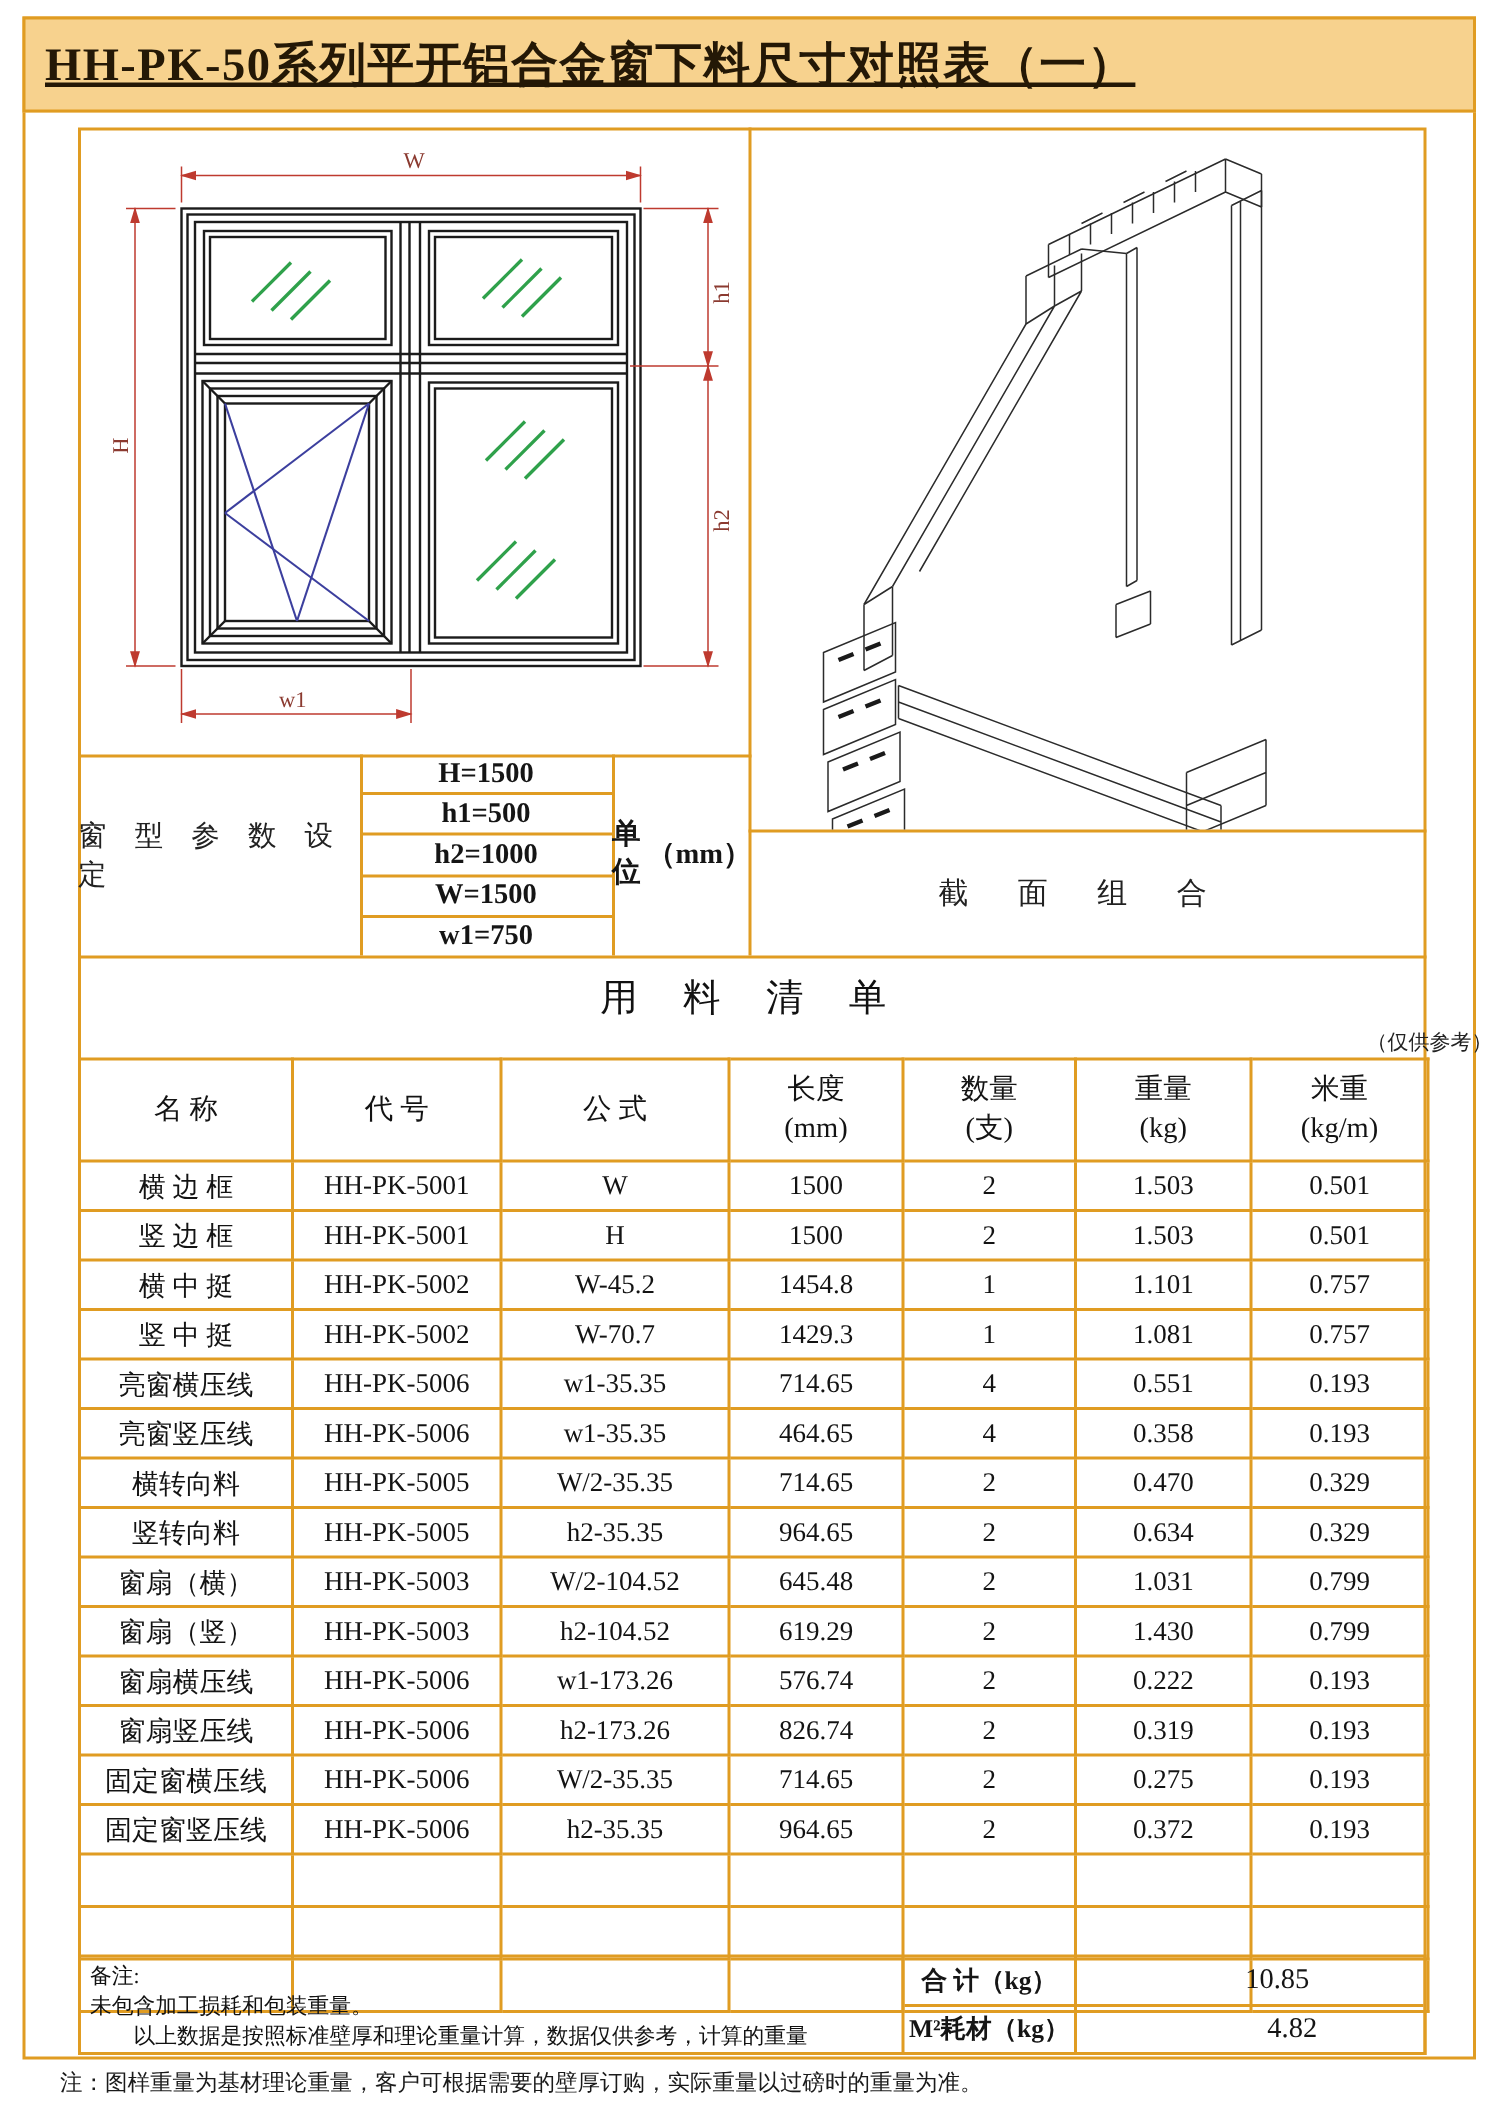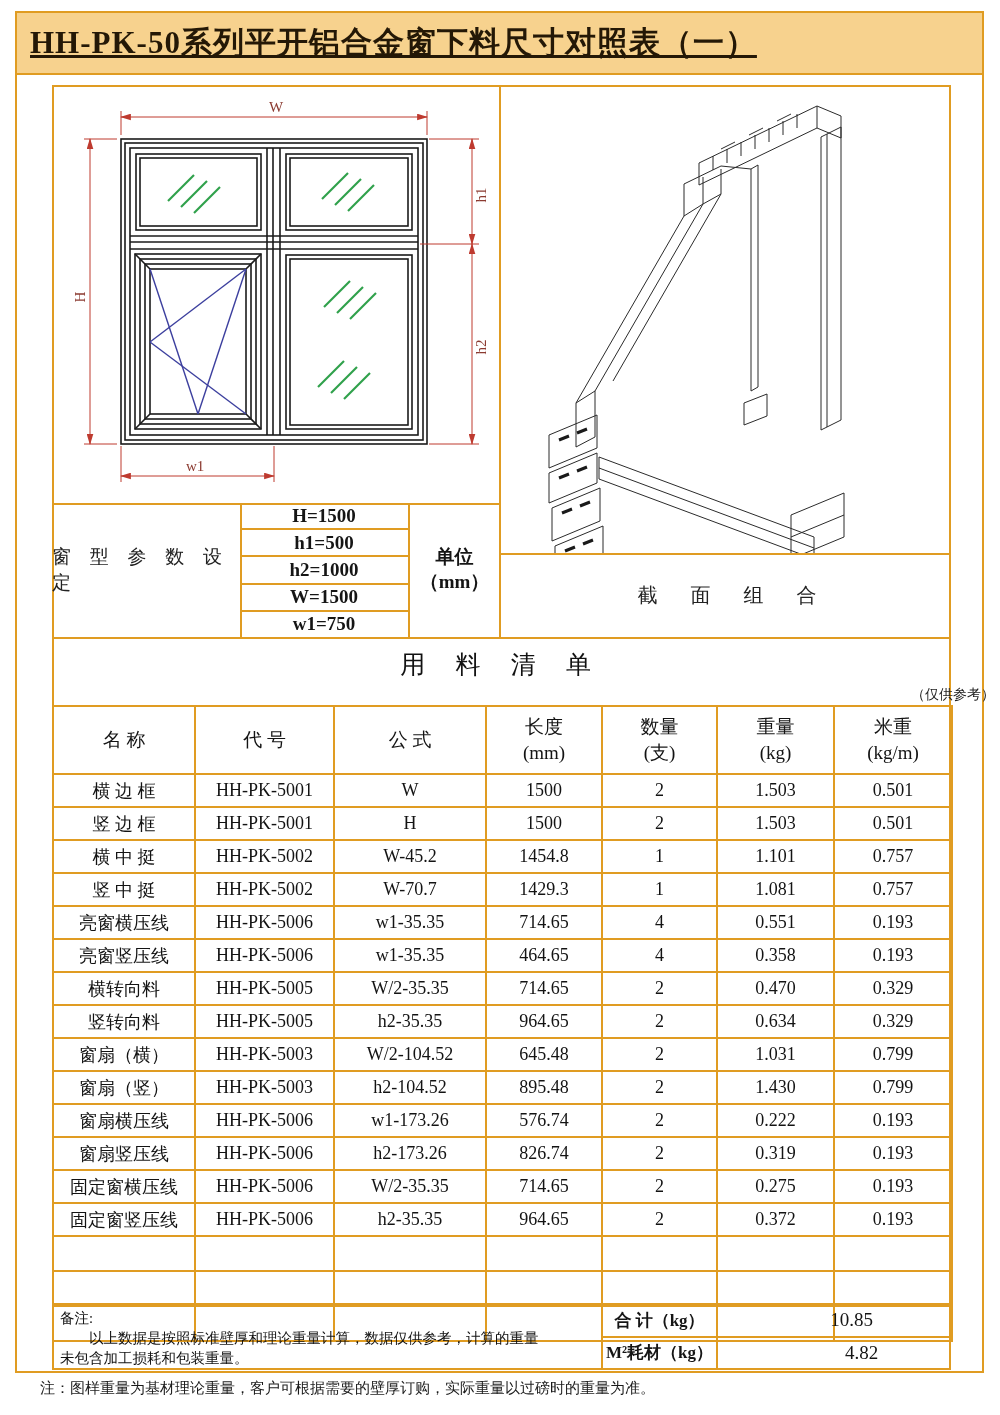--- a/index.html
+++ b/index.html
@@ -8,30 +8,30 @@
   .abs{position:absolute;}
   .oline{position:absolute;background:#E09C22;}
   .frame{position:absolute;border:2px solid #E09C22;box-sizing:border-box;}
   
   .title-bar{left:15px;top:11px;width:969px;height:64px;background:#F7D28E;
              display:flex;align-items:center;padding-left:13px;}
   .title-bar h1{margin:0;font-size:31px;font-weight:bold;color:#241806;letter-spacing:1px;text-decoration:underline;}
   
   .diagram-cell{left:52px;top:85px;width:447px;height:418px;}
   .section-cell{left:499px;top:85px;width:452px;height:468px;}
-  .caption-band{left:508px;top:553px;width:452px;height:84px;display:flex;
+  .caption-band{left:496px;top:553px;width:452px;height:84px;display:flex;
                 align-items:center;justify-content:center;font-size:20px;letter-spacing:14px;color:#222;font-family:Liberation Serif, serif;}
   
   .param-left{left:52px;top:503px;width:188px;height:134px;display:flex;align-items:center;
               justify-content:center;font-size:19px;letter-spacing:7px;color:#222;}
   .param-mid{left:240px;top:503px;width:168px;height:134px;display:flex;flex-direction:column;border-radius:15px;}
   .param-row{flex:1;display:flex;align-items:center;justify-content:center;
              font-size:19px;font-weight:bold;border-bottom:2px solid #E09C22;}
   .param-row:last-child{border-bottom:none;}
-  .param-unit{left:408px;top:503px;width:93px;height:134px;display:flex;flex-direction:column;
+  .param-unit{left:408px;top:503px;width:93px;height:134px;display:flex;
               align-items:center;justify-content:center;font-size:19px;font-weight:bold;line-height:1.3;}
   
   .list-title{left:52px;top:639px;width:899px;height:50px;display:flex;align-items:center;
               justify-content:center;font-size:25px;letter-spacing:12px;color:#111;}
   .list-note{left:52px;top:686px;width:895px;height:18px;text-align:right;font-size:14px;color:#222;margin-left:48px;}
   table.mat{position:absolute;left:52px;top:705px;width:899px;border-collapse:collapse;
             table-layout:fixed;}
   table.mat th,table.mat td{border:2px solid #E09C22;text-align:center;vertical-align:middle;
             font-weight:normal;color:#131313;overflow:hidden;white-space:nowrap;}
   table.mat th{height:64px;font-size:19px;line-height:1.35;}
@@ -323,21 +323,21 @@
         <td>W/2-104.52</td>
         <td>645.48</td>
         <td>2</td>
         <td>1.031</td>
         <td>0.799</td>
       </tr>
       <tr>
         <td>窗扇（竖）</td>
         <td>HH-PK-5003</td>
         <td>h2-104.52</td>
-        <td>895.48</td>
+        <td>619.29</td>
         <td>2</td>
         <td>1.430</td>
         <td>0.799</td>
       </tr>
       <tr>
         <td>窗扇横压线</td>
         <td>HH-PK-5006</td>
         <td>w1-173.26</td>
         <td>576.74</td>
         <td>2</td>
@@ -397,22 +397,22 @@
         <td></td>
         <td></td>
         <td></td>
       </tr>
     </tbody>
 </table>
 
 <div class="abs notes-box">
   <div class="remark">
     <div>备注:</div>
+    <div>未包含加工损耗和包装重量。</div>
     <div>　　以上数据是按照标准壁厚和理论重量计算，数据仅供参考，计算的重量</div>
-    <div>未包含加工损耗和包装重量。</div>
   </div>
   <div class="totals">
     <div class="totals-row">
       <div class="totals-label">合 计（kg）</div>
       <div class="totals-value">10.85</div>
     </div>
     <div class="totals-row">
       <div class="totals-label">M²耗材（kg）</div>
       <div class="totals-value">4.82</div>
     </div>

